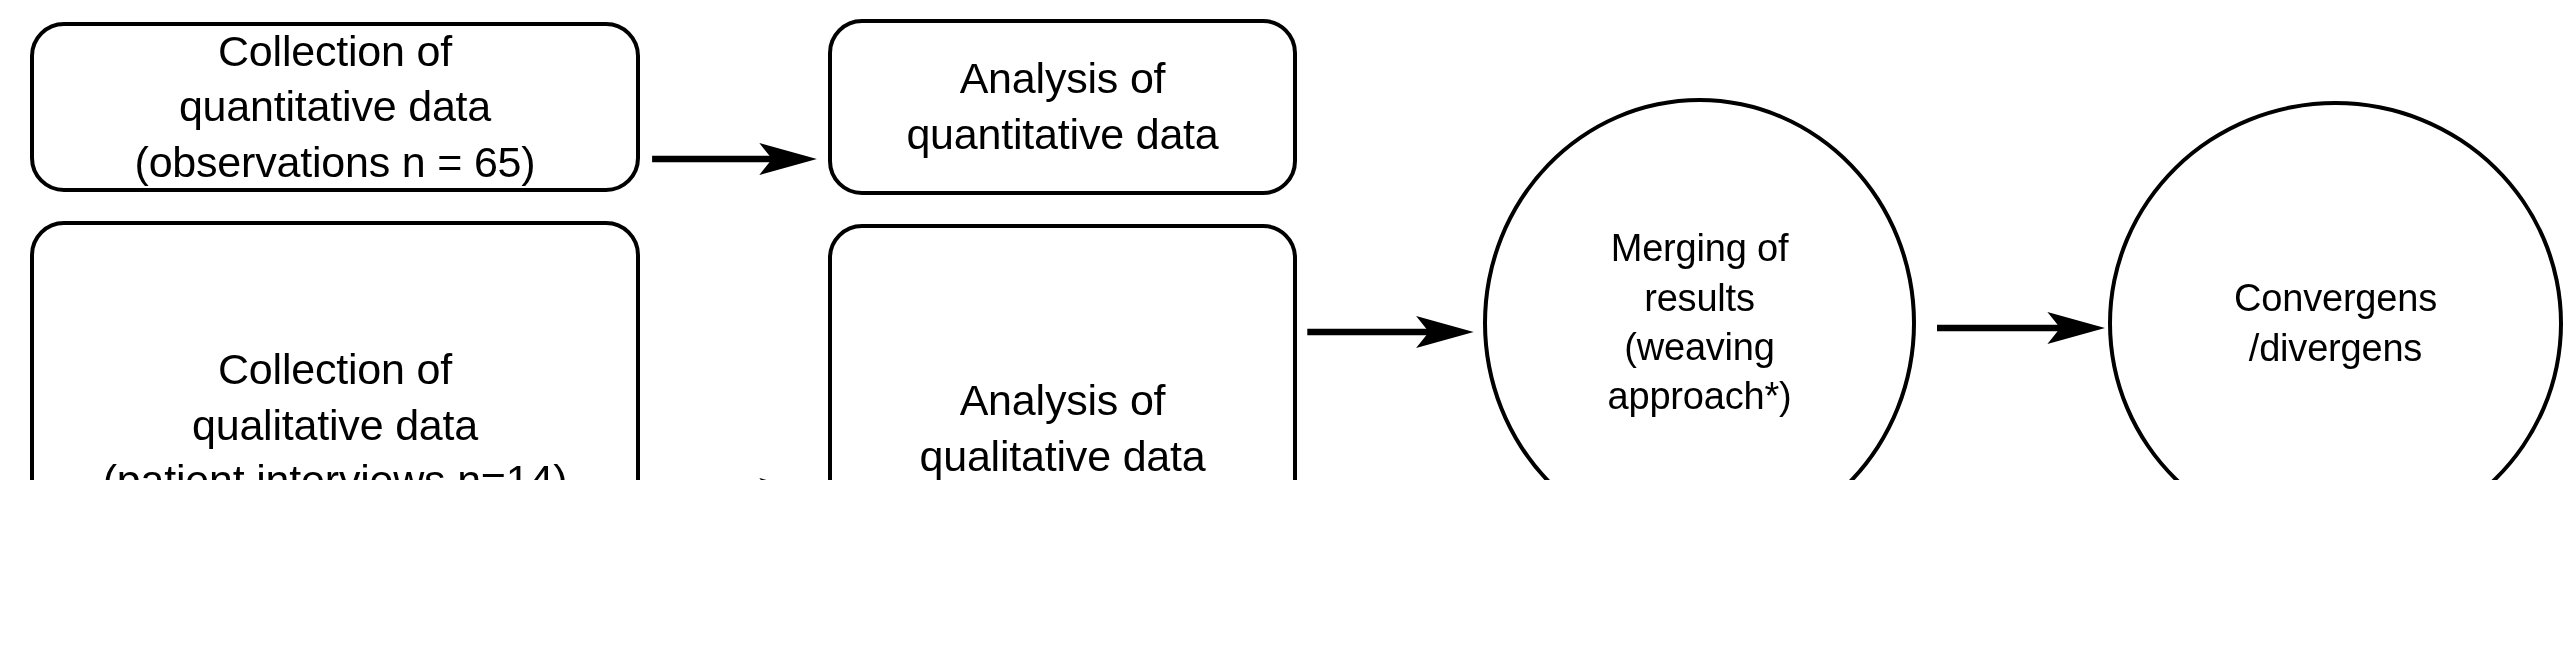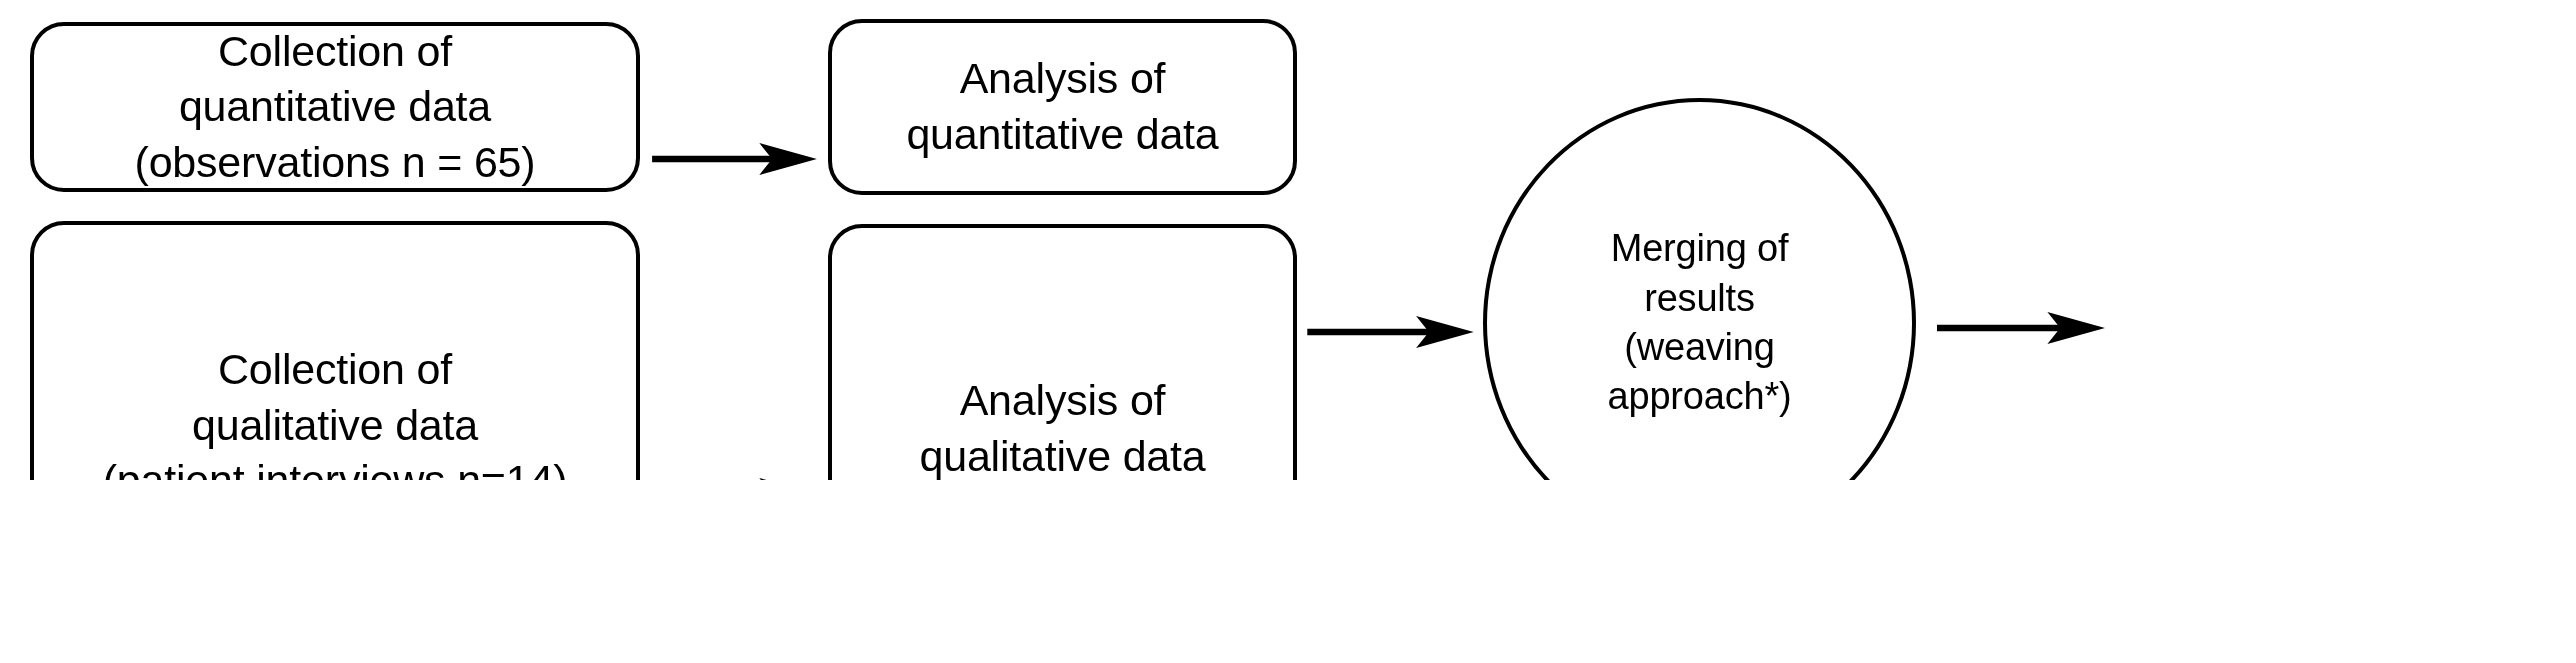--- a/index.html
+++ b/index.html
@@ -116,20 +116,24 @@
 qualitative data</div>
   </div>
 
   <div class="node-circle" id="circle-merging">
     <div class="label">Merging of
 results
 (weaving
 approach*)</div>
   </div>
 
+  <div class="node-circle" id="circle-convergens">
+    <div class="label">Convergens
+/divergens</div>
+  </div>
 
   <div class="arrow" id="arrow-quant">
     <svg width="165" height="32" viewBox="0 0 206 40" aria-hidden="true">
       <line x1="0" y1="20" x2="152" y2="20" stroke="#000000" stroke-width="8"></line>
       <polygon points="134,0 206,20 134,40 150,20" fill="#000000"></polygon>
     </svg>
   </div>
 
   <div class="arrow" id="arrow-qual">
     <svg width="165" height="32" viewBox="0 0 206 40" aria-hidden="true">

